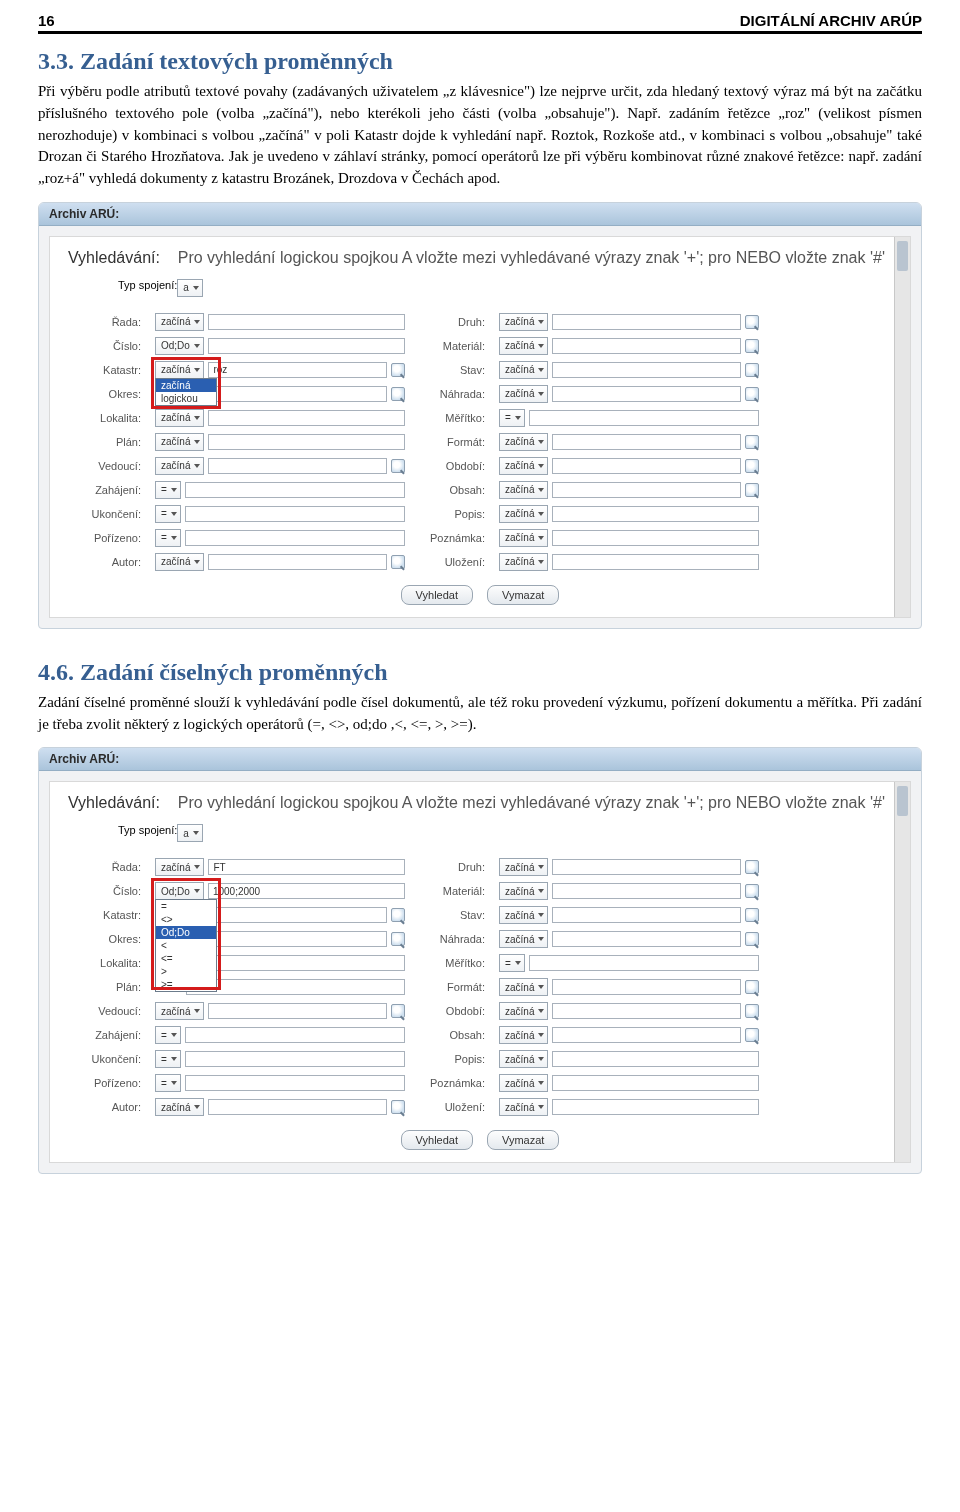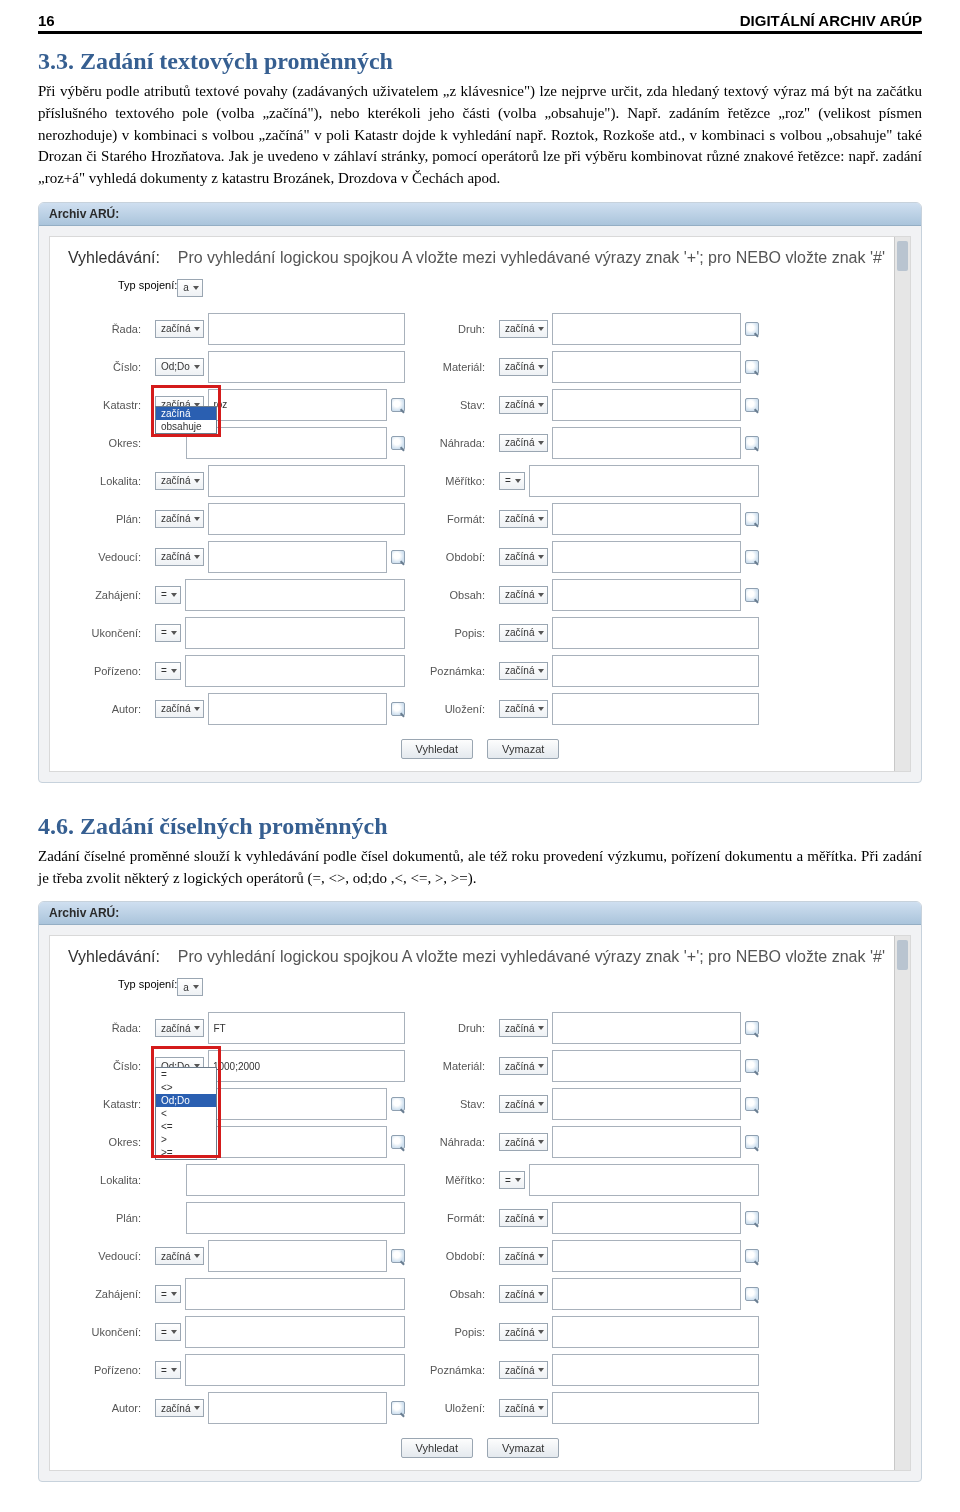--- a/index.html
+++ b/index.html
@@ -110,21 +110,21 @@
     align-items: center;
     font-size: 11px;
     color: #555;
   }
   .grid .lab { text-align: right; padding-right: 2px; }
   .cell {
     display: flex; align-items: center; gap: 4px; position: relative;
   }
   .txt {
     flex: 1;
-    height: 32px;
+    height: 16px;
     border: 1px solid #a8b1bb;
     background: #fff;
     font-size: 10px;
     padding: 0 4px;
     color: #333;
   }
   .mag {
     width: 14px; height: 14px;
     border: 1px solid #8fa0b1;
     border-radius: 2px;
@@ -136,21 +136,21 @@
     bottom:-1px; right:-1px; transform:rotate(45deg);
   }
   .btnrow {
     display: flex; justify-content:center; gap: 14px;
     margin-top: 14px;
   }
   .fbtn {
     border:1px solid #9aa6b2;
     background: linear-gradient(#fdfdfd,#e4e9ee);
     font-size: 11px; color:#333;
-    padding: 3px 14px; border-radius: 2px;
+    padding: 3px 14px; border-radius: 8px;
   }
   .dropdown-open {
     position: absolute;
     top: 17px; left: 0;
     width: 62px;
     background: #fff;
     border: 1px solid #6b7b8b;
     font-size: 10px;
     z-index: 5;
   }
@@ -236,21 +236,21 @@
       <div class="lab">Katastr:</div>
       <div class="cell" style="position:relative">
         <span class="sel">
             <span>začíná</span>
             <span class="caret"></span>
           </span>
         <input class="txt" value="roz" style="">
         <span class="mag"></span>
         <div class="dropdown-open">
           <div class="hi">začíná</div>
-          <div>obsahuje</div>
+          <div>logickou</div>
         </div>
         <div class="redbox" style="left:-4px; top:-4px; width:70px; height:52px;"></div>
       </div>
       <div class="lab">Stav:</div>
       <div class="cell">
           <span class="sel">
             <span>začíná</span>
             <span class="caret"></span>
           </span>
           <input class="txt" style="">

